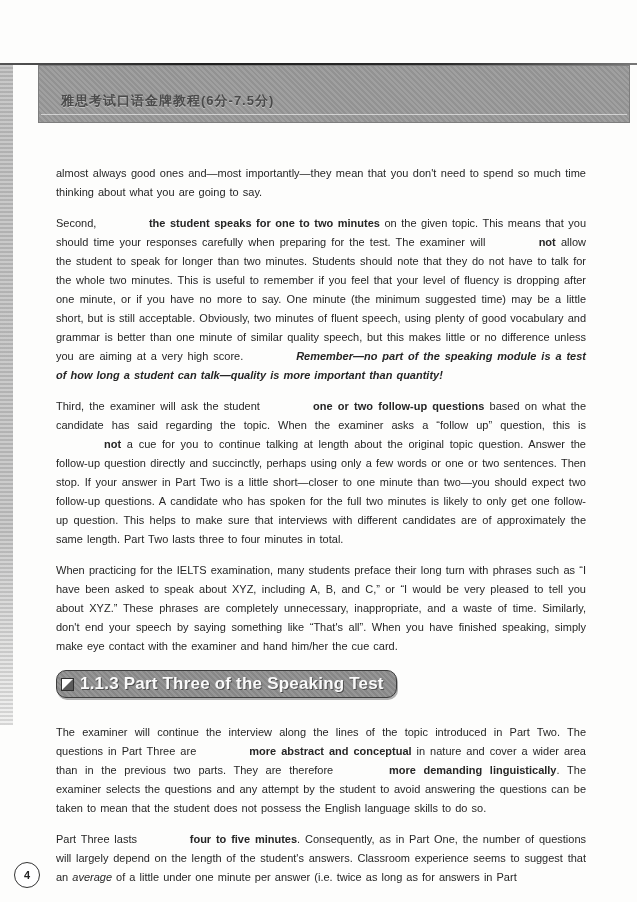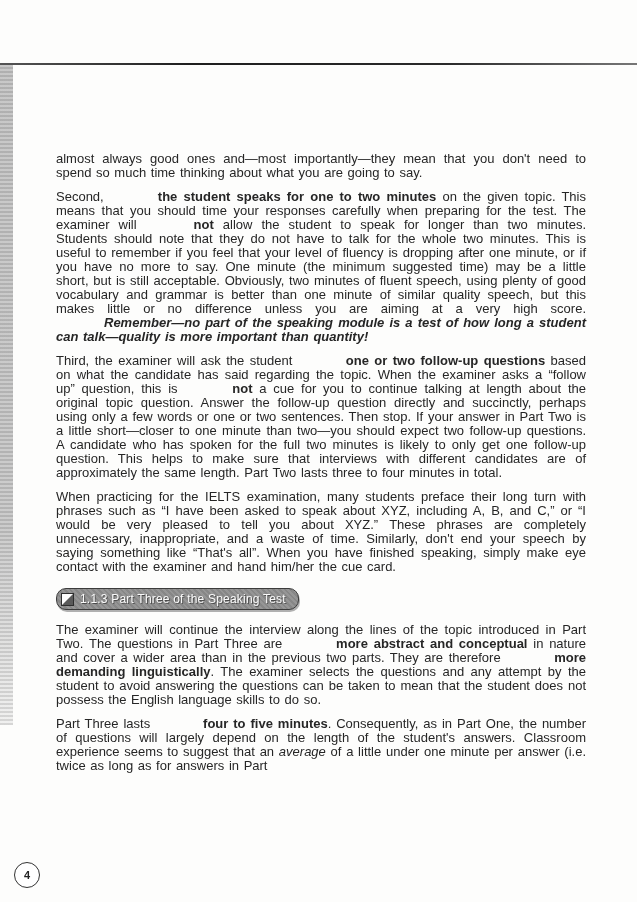--- a/index.html
+++ b/index.html
@@ -45,44 +45,45 @@
   .header-title{
     position:absolute;left:22px;bottom:12px;
     font-size:13px;font-weight:bold;letter-spacing:1px;
     color:var(--header-text);
     text-shadow:0 1px 0 rgba(255,255,255,.35);
   }
   .content{
     position:absolute;left:56px;top:152px;width:530px;
   }
   .para{
-    font-size:13px;line-height:14px;text-align:justify;
+    font-size:11px;line-height:19px;text-align:justify;
     margin-bottom:10px;
     word-spacing:1px;
+    margin-top:12px;
   }
   .para .b{font-weight:bold;padding-left:48px;}
   .para .i{font-style:italic;}
   .section-badge{
     display:inline-flex;align-items:center;gap:6px;
     margin:4px 0 13px 0;
     background-color:var(--badge-bg);
     background-image:repeating-linear-gradient(45deg, rgba(255,255,255,.06) 0 2px, rgba(0,0,0,.06) 2px 4px);
     border:1px solid var(--badge-border);
     border-radius:10px;
     padding:3px 12px 3px 4px;
     box-shadow:1px 2px 0 rgba(0,0,0,.3);
   }
   .badge-icon{
     width:13px;height:13px;
     border:1px solid #2f2f2f;
     background:linear-gradient(to bottom right,#ffffff 46%,#5a5a5a 54%);
     display:inline-block;
   }
   .badge-text{
-    font-size:12px;font-weight:normal;
+    font-size:17px;font-weight:bold;
     color:var(--badge-text);
     text-shadow:1px 1px 0 rgba(0,0,0,.45);
     letter-spacing:.2px;
     white-space:nowrap;
   }
   .page-number{
     position:absolute;left:14px;top:862px;
     width:26px;height:26px;border-radius:50%;
     border:1.5px solid #333;
     font-size:11px;font-weight:bold;color:#222;
@@ -91,20 +92,23 @@
   }
 </style>
 </head>
 <body>
 
 <div class="page">
 
   <div class="top-rule"></div>
   <div class="left-strip"></div>
 
+  <div class="header-bar">
+    <span class="header-title">雅思考试口语金牌教程(6分-7.5分)</span>
+  </div>
 
   <div class="content"><p class="para"><span>almost always good ones and—most importantly—they mean that you don't need to spend so much time thinking about what you are going to say.</span></p><p class="para"><span>Second, </span><span class="b">the student speaks for one to two minutes</span><span> on the given topic. This means that you should time your responses carefully when preparing for the test. The examiner will </span><span class="b">not</span><span> allow the student to speak for longer than two minutes. Students should note that they do not have to talk for the whole two minutes. This is useful to remember if you feel that your level of fluency is dropping after one minute, or if you have no more to say. One minute (the minimum suggested time) may be a little short, but is still acceptable. Obviously, two minutes of fluent speech, using plenty of good vocabulary and grammar is better than one minute of similar quality speech, but this makes little or no difference unless you are aiming at a very high score. </span><span class="b i">Remember—no part of the speaking module is a test of how long a student can talk—quality is more important than quantity!</span></p><p class="para"><span>Third, the examiner will ask the student </span><span class="b">one or two follow-up questions</span><span> based on what the candidate has said regarding the topic. When the examiner asks a “follow up” question, this is </span><span class="b">not</span><span> a cue for you to continue talking at length about the original topic question. Answer the follow-up question directly and succinctly, perhaps using only a few words or one or two sentences. Then stop. If your answer in Part Two is a little short—closer to one minute than two—you should expect two follow-up questions. A candidate who has spoken for the full two minutes is likely to only get one follow-up question. This helps to make sure that interviews with different candidates are of approximately the same length. Part Two lasts three to four minutes in total.</span></p><p class="para"><span>When practicing for the IELTS examination, many students preface their long turn with phrases such as “I have been asked to speak about XYZ, including A, B, and C,” or “I would be very pleased to tell you about XYZ.” These phrases are completely unnecessary, inappropriate, and a waste of time. Similarly, don't end your speech by saying something like “That's all”. When you have finished speaking, simply make eye contact with the examiner and hand him/her the cue card.</span></p><div class="section-badge">
         <span class="badge-icon"></span>
         <span class="badge-text">1.1.3 Part Three of the Speaking Test</span>
       </div><p class="para"><span>The examiner will continue the interview along the lines of the topic introduced in Part Two. The questions in Part Three are </span><span class="b">more abstract and conceptual</span><span> in nature and cover a wider area than in the previous two parts. They are therefore </span><span class="b">more demanding linguistically</span><span>. The examiner selects the questions and any attempt by the student to avoid answering the questions can be taken to mean that the student does not possess the English language skills to do so.</span></p><p class="para"><span>Part Three lasts </span><span class="b">four to five minutes</span><span>. Consequently, as in Part One, the number of questions will largely depend on the length of the student's answers. Classroom experience seems to suggest that an </span><span class="i">average</span><span> of a little under one minute per answer (i.e. twice as long as for answers in Part</span></p></div>
 
   <div class="page-number">
     <span>4</span>
   </div>
 

